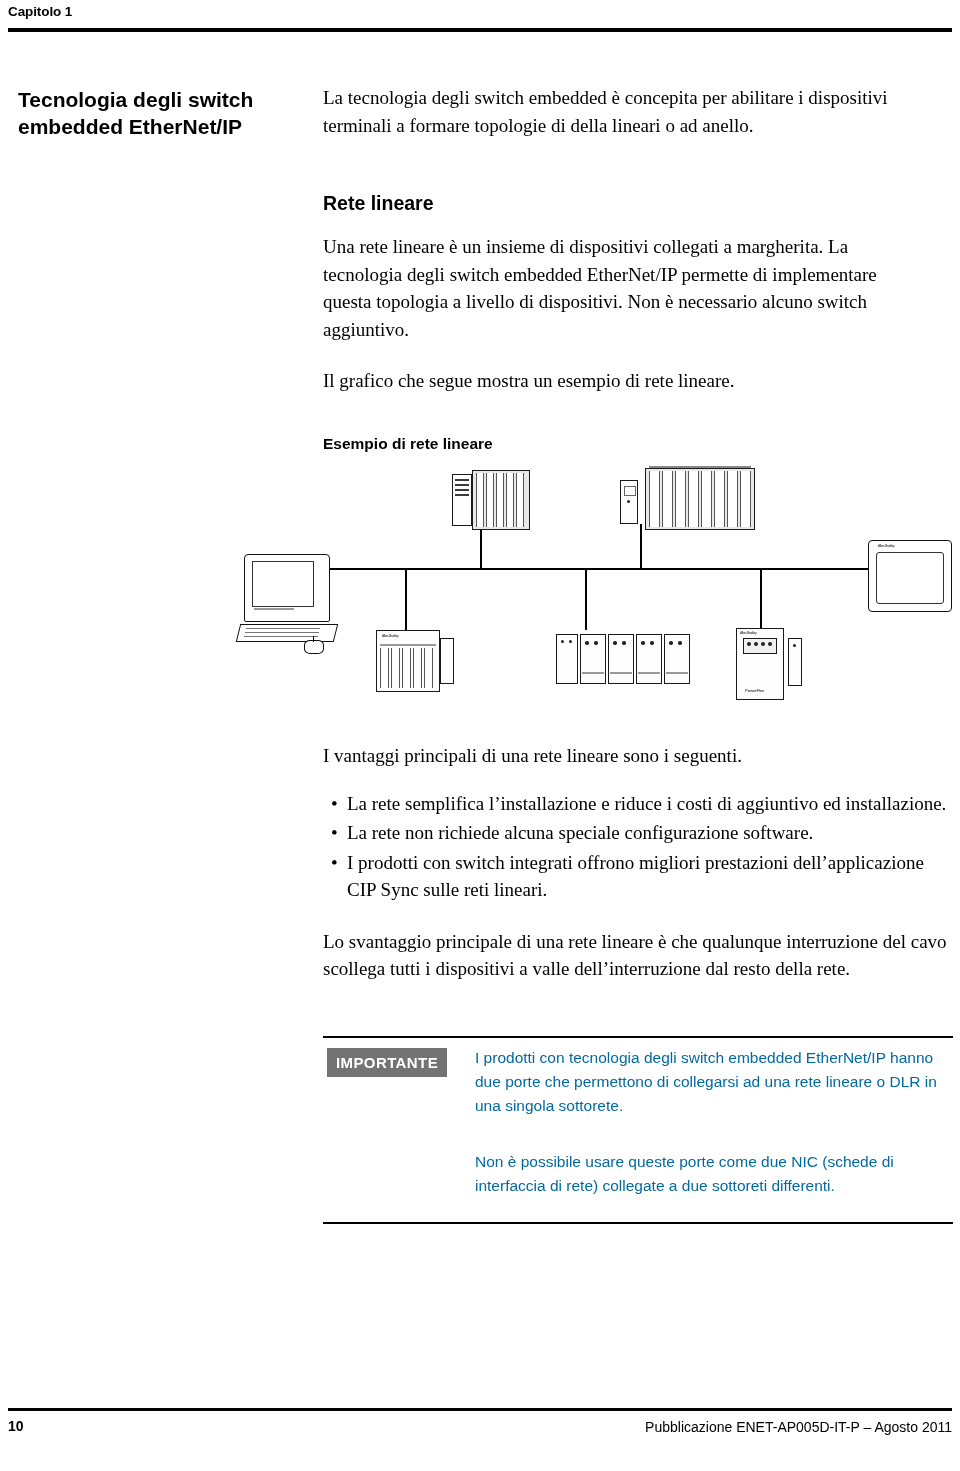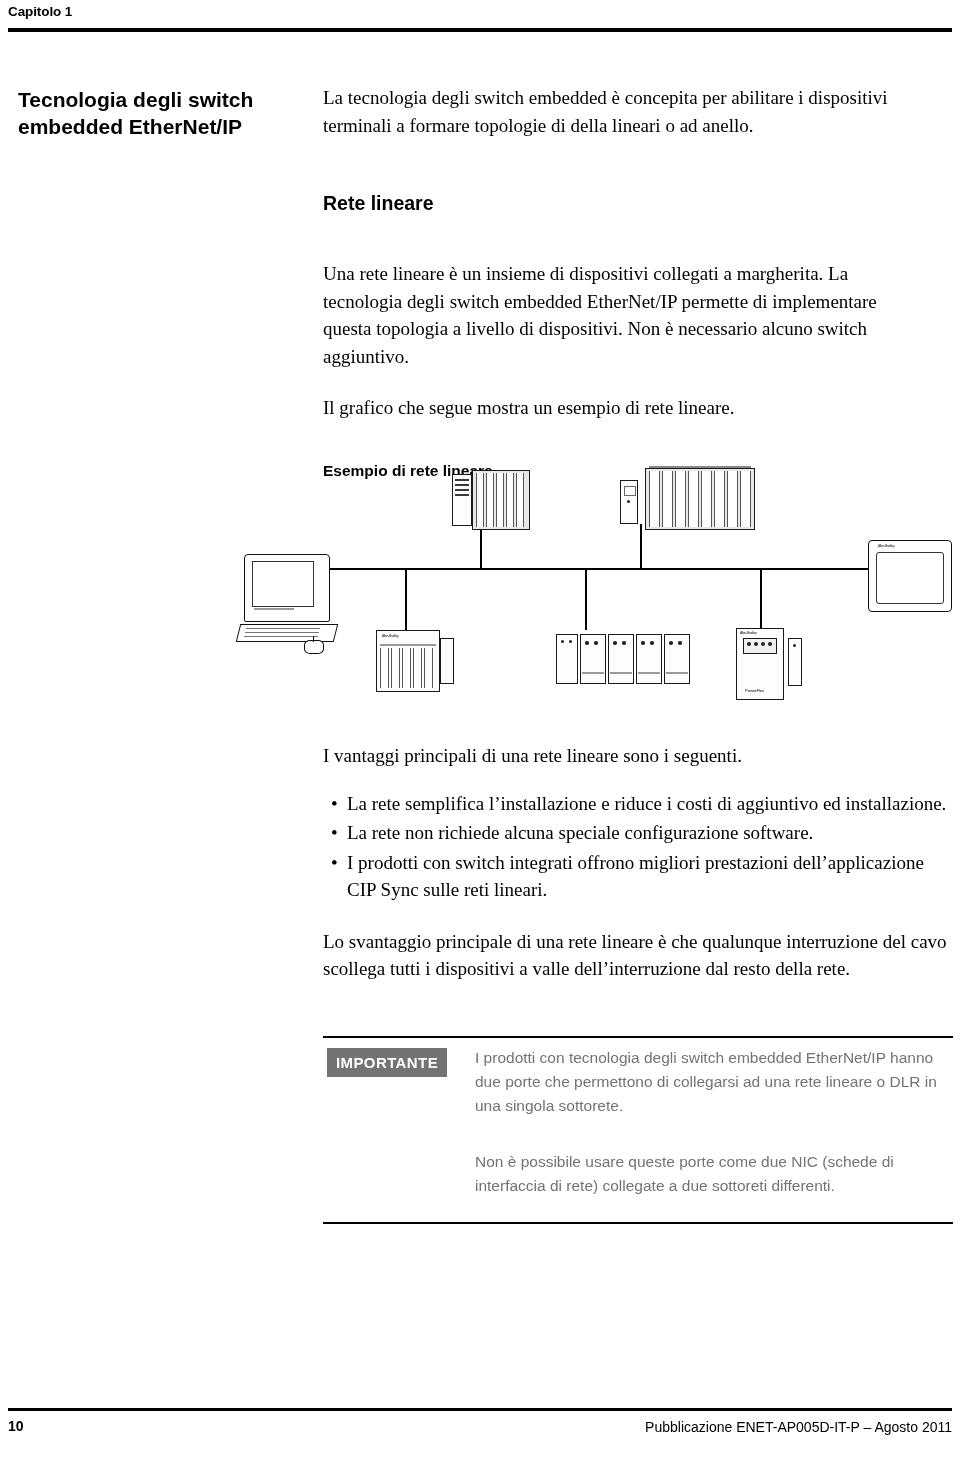--- a/index.html
+++ b/index.html
@@ -86,21 +86,21 @@
     font-size: 19.5px;
     color: #000;
     margin-top: 53px;
   }
   .para {
     font-family: "Liberation Serif", serif;
     font-size: 19px;
     line-height: 27.5px;
     color: #000;
   }
-  .p1 { margin-top: 45px; width: 580px; }
+  .p1 { margin-top: 18px; width: 580px; }
   .p2 { margin-top: 24px; width: 600px; }
   .h3 {
     font-family: "Liberation Sans", sans-serif;
     font-weight: bold;
     font-size: 15.5px;
     color: #000;
     margin-top: 40px;
   }
 
   
@@ -229,21 +229,21 @@
     padding: 6px 9px 6px 9px;
   }
   .imp-text {
     position: absolute;
     left: 152px;
     top: 10px;
     width: 478px;
     font-family: "Liberation Sans", sans-serif;
     font-size: 15.5px;
     line-height: 24px;
-    color: #737373;
+    color: #0369a1;
   }
   .imp-text p { margin: 0; }
   .imp-text p + p { margin-top: 32px; }
 
   
   .footer-rule {
     position: absolute;
     left: 8px;
     top: 1408px;
     width: 944px;

